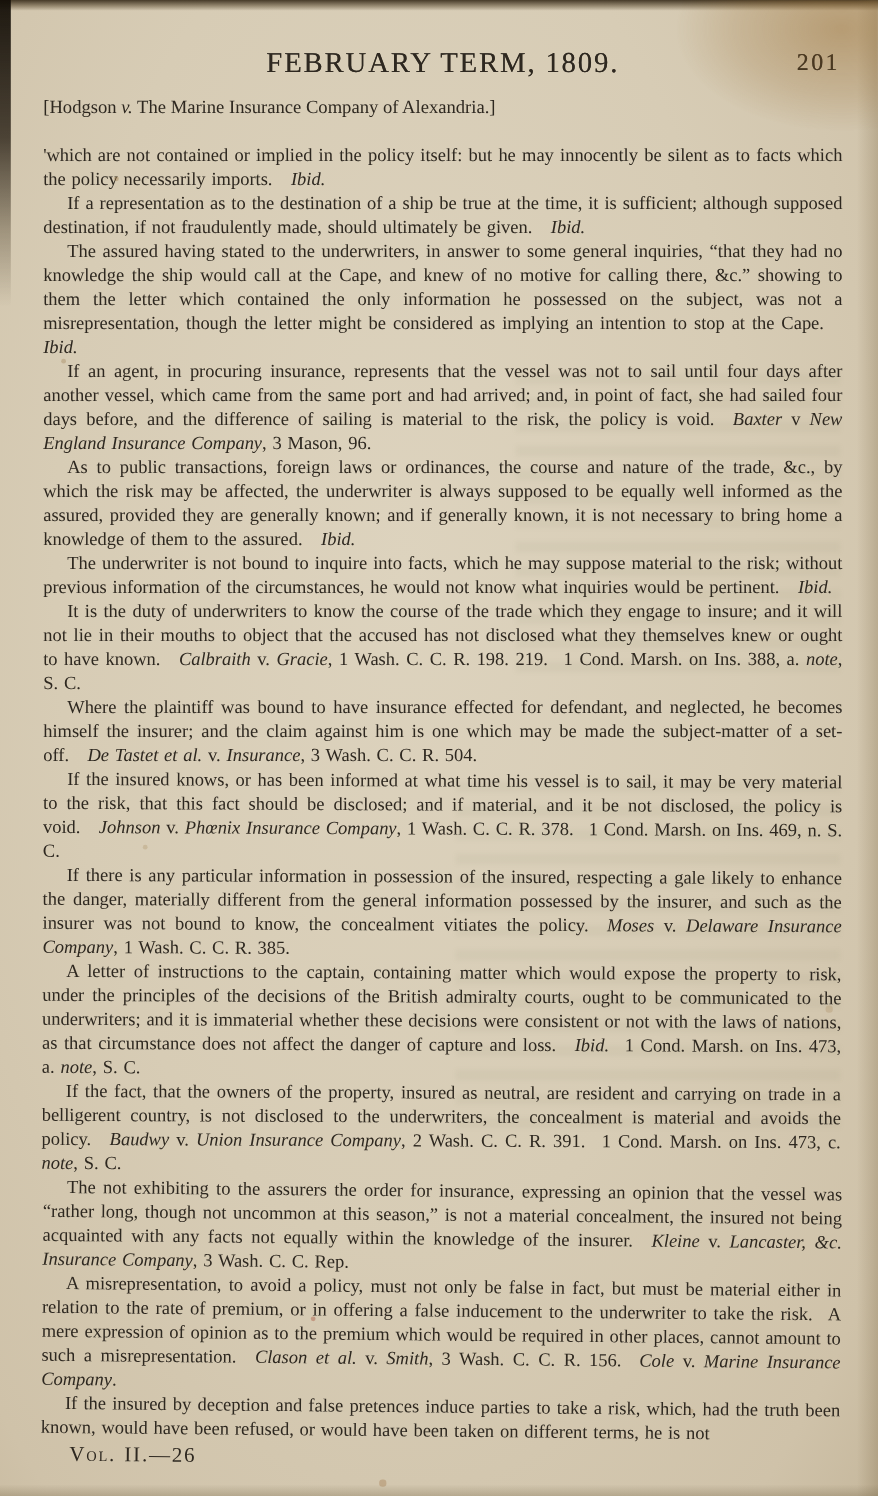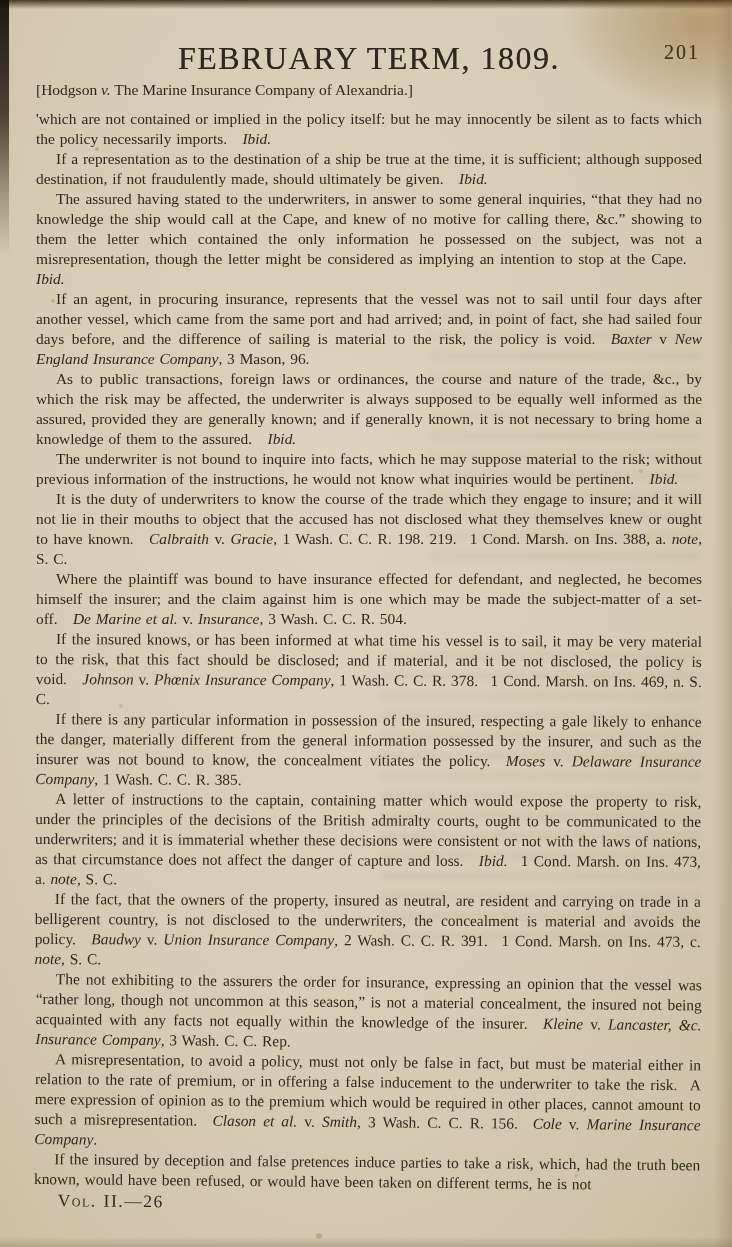--- a/index.html
+++ b/index.html
@@ -61,25 +61,25 @@
     background: repeating-linear-gradient(0deg,
       rgba(105,110,78,0.055) 0px, rgba(105,110,78,0.055) 8px,
       rgba(0,0,0,0) 8px, rgba(0,0,0,0) 20px);
   }
   .bleed1 { left: 430px; top: 300px; width: 270px; height: 260px; }
   .bleed2 { left: 380px; top: 640px; width: 320px; height: 300px; }
 
   
   .content { position: absolute; left: 36px; top: 0; width: 666px; }
   .header { position: relative; margin-top: 40px; text-align: center; height: 28px; }
-  .term-title { font-size: 32px; letter-spacing: 1.5px; white-space: nowrap; text-shadow: 0 0 0.5px rgba(46,40,32,0.8); }
+  .term-title { font-size: 24px; letter-spacing: 1.5px; white-space: nowrap; text-shadow: 0 0 0.5px rgba(46,40,32,0.8); }
   .page-number { position: absolute; right: 2px; top: 1px; font-size: 20px; letter-spacing: 2px; text-shadow: 0 0 0.5px rgba(46,40,32,0.8); }
   .caption { margin-top: 13px; text-align: left; font-size: 15.5px; white-space: nowrap; }
   .body-text {
-    margin-top: 10px;
+    margin-top: 21px;
     font-size: 15.4px;
     line-height: 20px;
     text-align: justify;
     word-spacing: 1px;
   }
   .body-text p { margin: 0; text-indent: 20px; }
   .body-text p.noindent { text-indent: 0; }
   .it { font-style: italic; }
   .sec2 { transform: rotate(0.25deg); transform-origin: left top; }
   .sec3 { transform: rotate(0.55deg); transform-origin: left top; }
@@ -110,23 +110,23 @@
 
     <div class="caption"><span>[Hodgson </span><span class="it">v.</span><span> The Marine Insurance Company of Alexandria.]</span></div>
 
     <div class="body-text">
       <div class="sec sec1">
           <p class="noindent"><span>'which are not contained or implied in the policy itself: but he may innocently be silent as to facts which the policy necessarily imports. </span><span class="it">Ibid.</span></p>
           <p><span>If a representation as to the destination of a ship be true at the time, it is sufficient; although supposed destination, if not fraudulently made, should ultimately be given. </span><span class="it">Ibid.</span></p>
           <p><span>The assured having stated to the underwriters, in answer to some general inquiries, “that they had no knowledge the ship would call at the Cape, and knew of no motive for calling there, &amp;c.” showing to them the letter which contained the only information he possessed on the subject, was not a misrepresentation, though the letter might be considered as implying an intention to stop at the Cape. </span><span class="it">Ibid.</span></p>
           <p><span>If an agent, in procuring insurance, represents that the vessel was not to sail until four days after another vessel, which came from the same port and had arrived; and, in point of fact, she had sailed four days before, and the difference of sailing is material to the risk, the policy is void. </span><span class="it">Baxter</span><span> v </span><span class="it">New England Insurance Company</span><span>, 3 Mason, 96.</span></p>
           <p><span>As to public transactions, foreign laws or ordinances, the course and nature of the trade, &amp;c., by which the risk may be affected, the underwriter is always supposed to be equally well informed as the assured, provided they are generally known; and if generally known, it is not necessary to bring home a knowledge of them to the assured. </span><span class="it">Ibid.</span></p>
-          <p><span>The underwriter is not bound to inquire into facts, which he may suppose material to the risk; without previous information of the instructions, he would not know what inquiries would be pertinent. </span><span class="it">Ibid.</span></p>
+          <p><span>The underwriter is not bound to inquire into facts, which he may suppose material to the risk; without previous information of the circumstances, he would not know what inquiries would be pertinent. </span><span class="it">Ibid.</span></p>
           <p><span>It is the duty of underwriters to know the course of the trade which they engage to insure; and it will not lie in their mouths to object that the accused has not disclosed what they themselves knew or ought to have known. </span><span class="it">Calbraith</span><span> v. </span><span class="it">Gracie</span><span>, 1 Wash. C. C. R. 198. 219.  1 Cond. Marsh. on Ins. 388, a. </span><span class="it">note</span><span>, S. C.</span></p>
-          <p><span>Where the plaintiff was bound to have insurance effected for defendant, and neglected, he becomes himself the insurer; and the claim against him is one which may be made the subject-matter of a set-off. </span><span class="it">De Marine et al.</span><span> v. </span><span class="it">Insurance</span><span>, 3 Wash. C. C. R. 504.</span></p>
+          <p><span>Where the plaintiff was bound to have insurance effected for defendant, and neglected, he becomes himself the insurer; and the claim against him is one which may be made the subject-matter of a set-off. </span><span class="it">De Tastet et al.</span><span> v. </span><span class="it">Insurance</span><span>, 3 Wash. C. C. R. 504.</span></p>
         </div>
       <div class="sec sec2">
           <p><span>If the insured knows, or has been informed at what time his vessel is to sail, it may be very material to the risk, that this fact should be disclosed; and if material, and it be not disclosed, the policy is void. </span><span class="it">Johnson</span><span> v. </span><span class="it">Phœnix Insurance Company</span><span>, 1 Wash. C. C. R. 378.  1 Cond. Marsh. on Ins. 469, n. S. C.</span></p>
           <p><span>If there is any particular information in possession of the insured, respecting a gale likely to enhance the danger, materially different from the general information possessed by the insurer, and such as the insurer was not bound to know, the concealment vitiates the policy. </span><span class="it">Moses</span><span> v. </span><span class="it">Delaware Insurance Company</span><span>, 1 Wash. C. C. R. 385.</span></p>
           <p><span>A letter of instructions to the captain, containing matter which would expose the property to risk, under the principles of the decisions of the British admiralty courts, ought to be communicated to the underwriters; and it is immaterial whether these decisions were consistent or not with the laws of nations, as that circumstance does not affect the danger of capture and loss. </span><span class="it">Ibid.</span><span>  1 Cond. Marsh. on Ins. 473, a. </span><span class="it">note</span><span>, S. C.</span></p>
           <p><span>If the fact, that the owners of the property, insured as neutral, are resident and carrying on trade in a belligerent country, is not disclosed to the underwriters, the concealment is material and avoids the policy. </span><span class="it">Baudwy</span><span> v. </span><span class="it">Union Insurance Company</span><span>, 2 Wash. C. C. R. 391.  1 Cond. Marsh. on Ins. 473, c. </span><span class="it">note</span><span>, S. C.</span></p>
         </div>
       <div class="sec sec3">
         <div>
             <p><span>The not exhibiting to the assurers the order for insurance, expressing an opinion that the vessel was “rather long, though not uncommon at this season,” is not a material concealment, the insured not being acquainted with any facts not equally within the knowledge of the insurer. </span><span class="it">Kleine</span><span> v. </span><span class="it">Lancaster, &amp;c. Insurance Company</span><span>, 3 Wash. C. C. Rep.</span></p>

